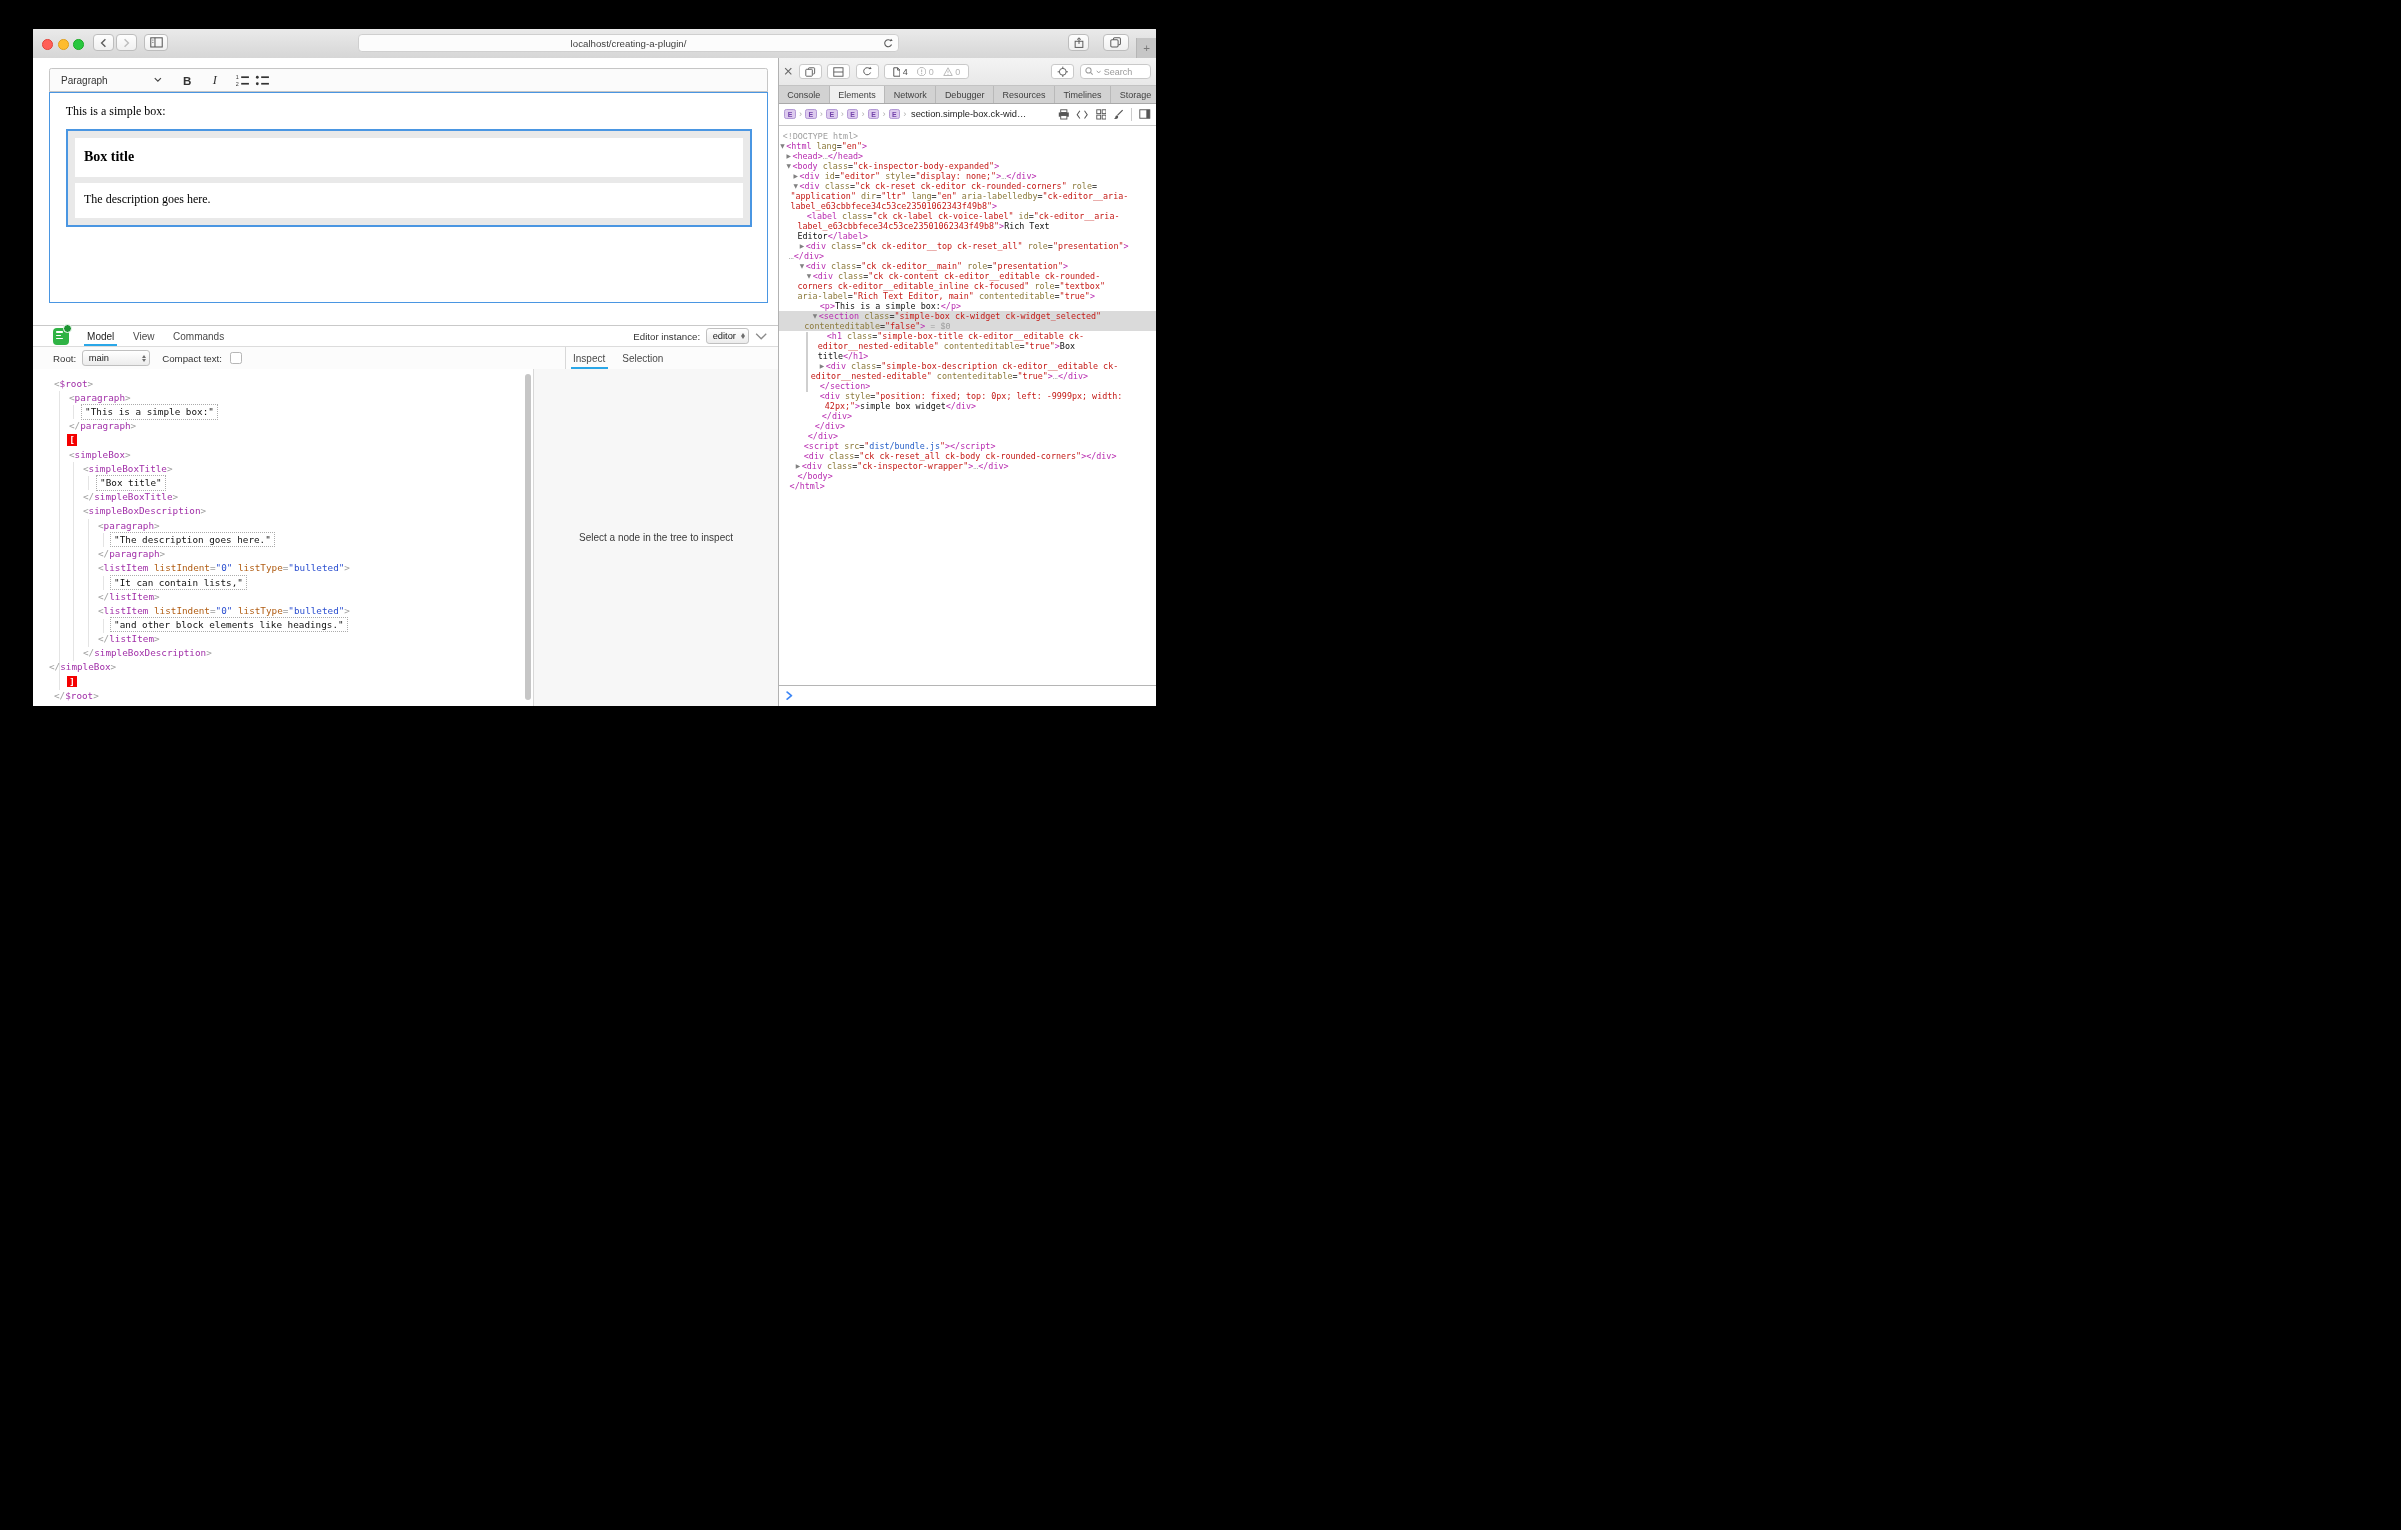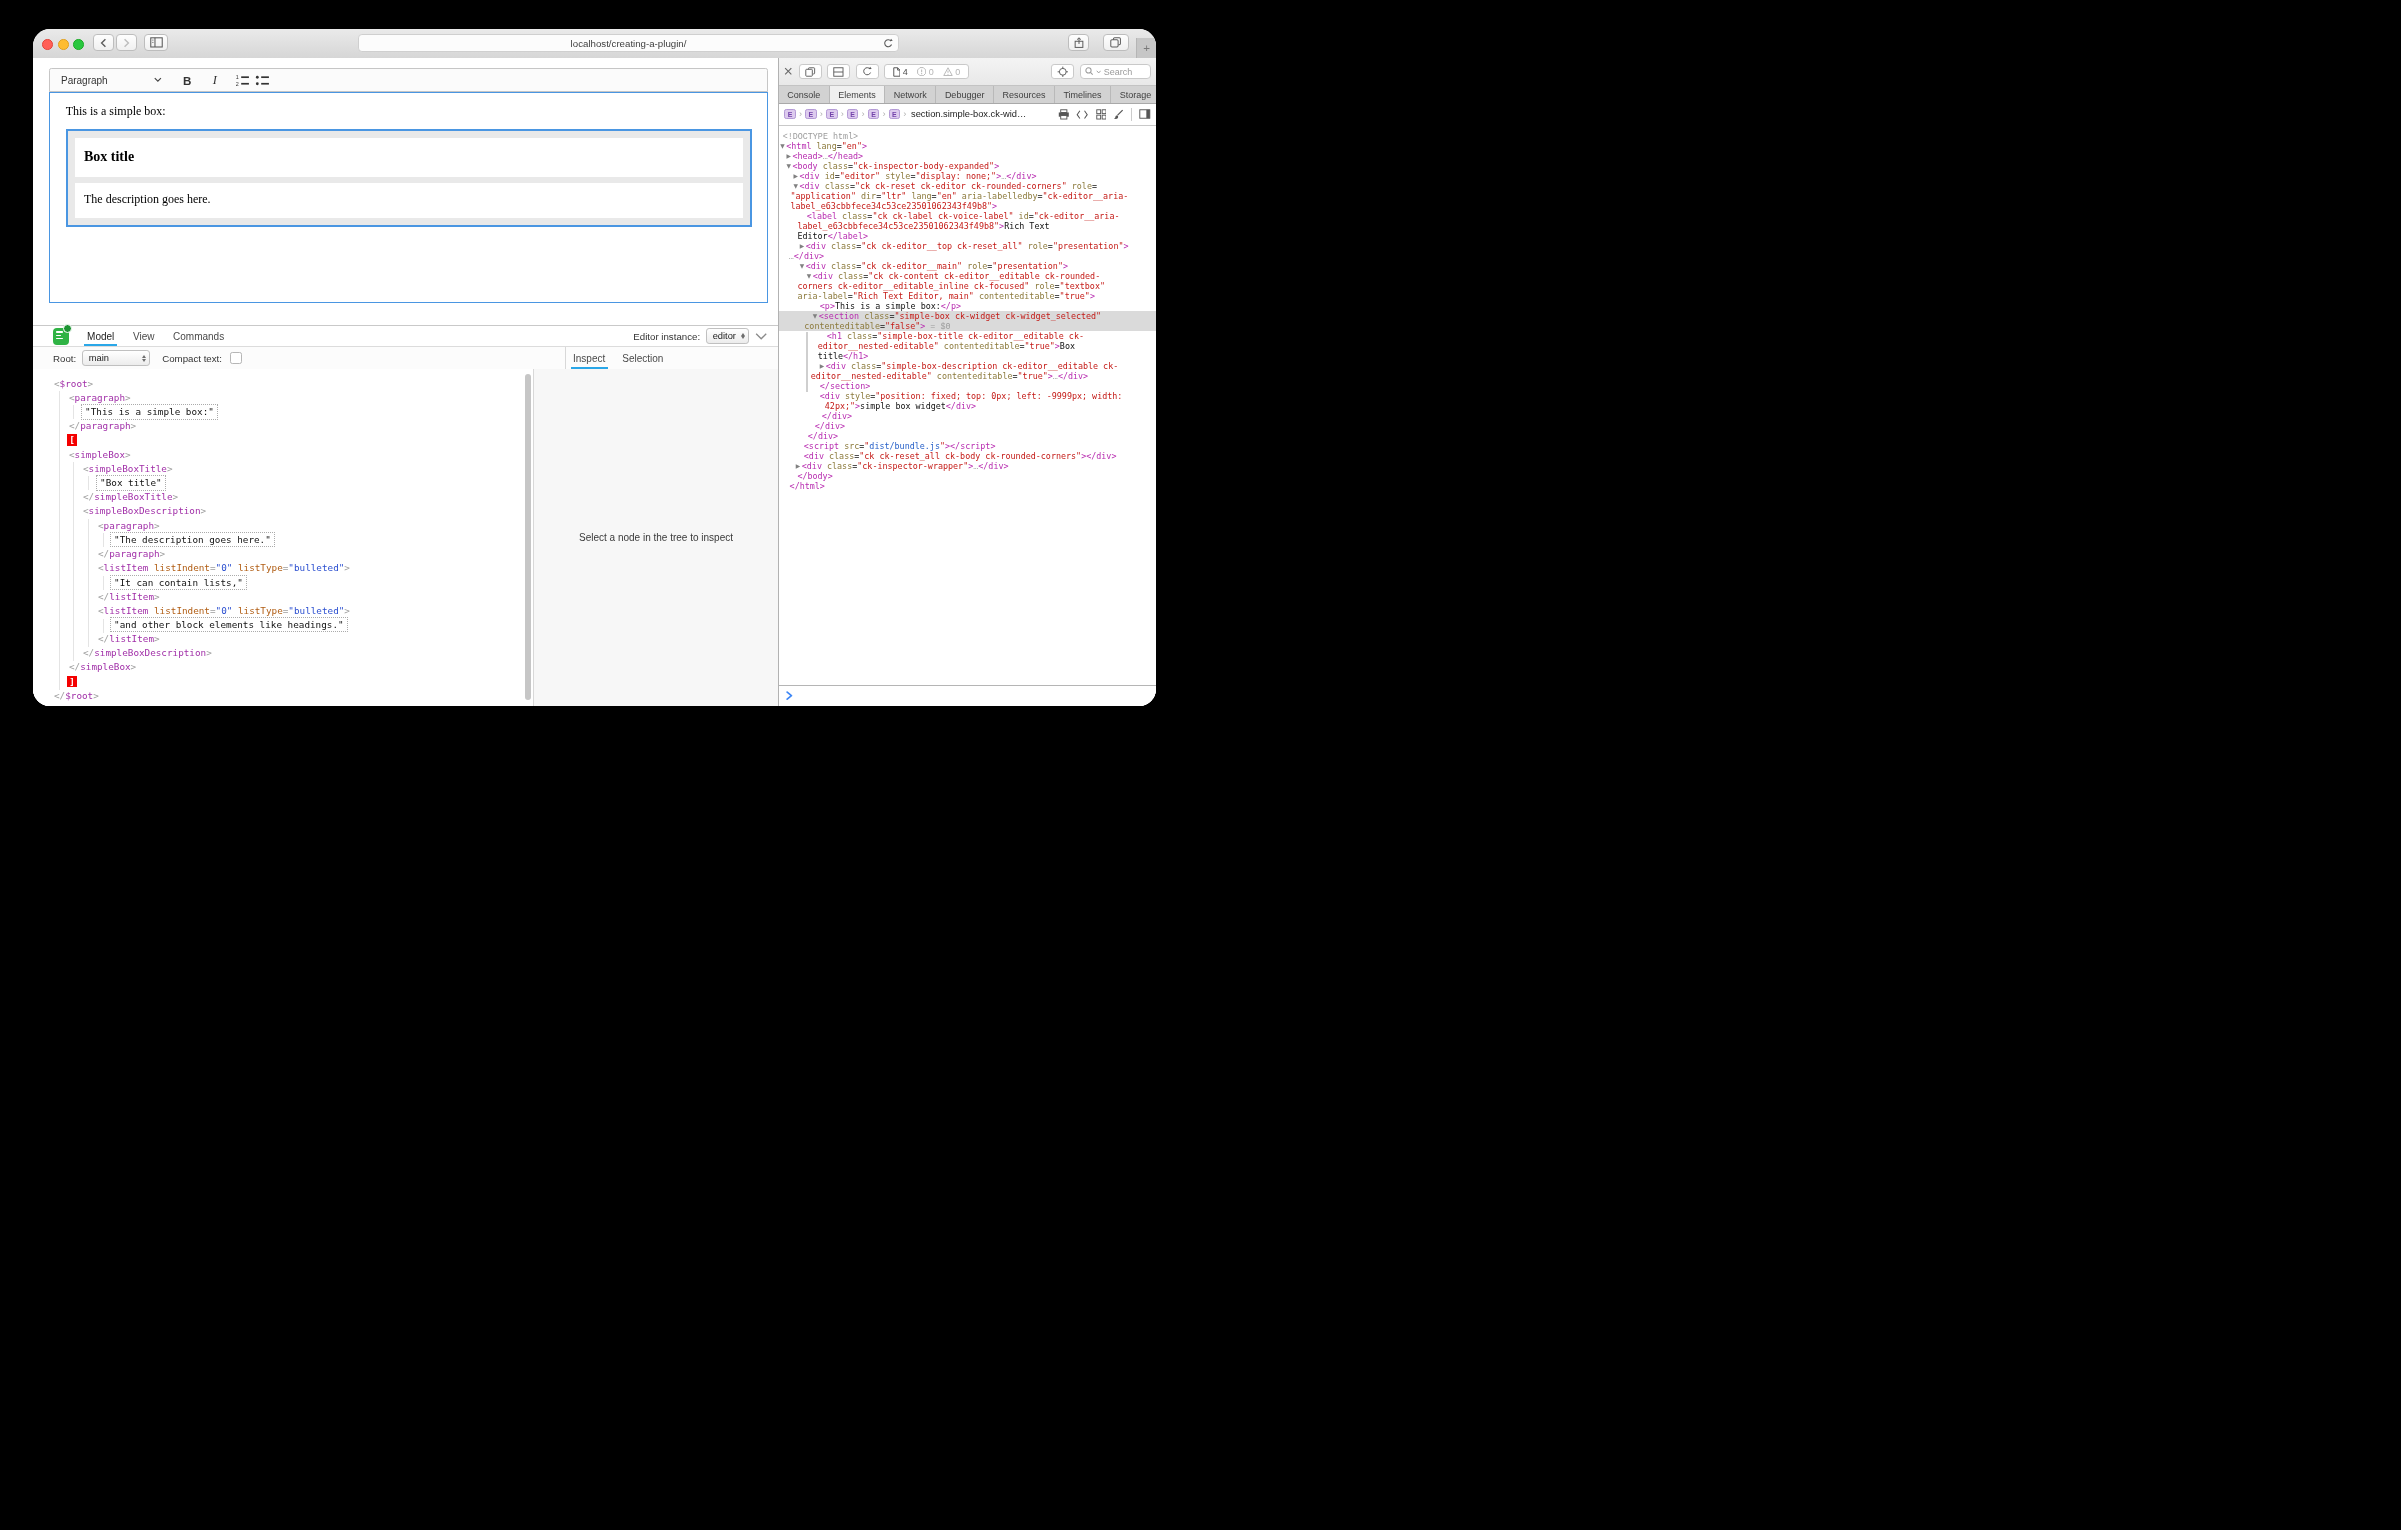--- a/index.html
+++ b/index.html
@@ -1,19 +1,19 @@
 <!DOCTYPE html>
 <html style="--accent-blue: #2aa7e8; --focus-blue: #4a96e2; --selection-red: #f40000; --dt-tag: #b82cb0; --dt-attr: #8c7a3c; --dt-value: #c41a16; --dt-link: #2962c9; --dt-gray: #9b9b9b; --md-tag: #a12fa8; --md-bracket: #9e9e9e; --md-attr: #b05c12; --md-value: #2b4fd0; --badge-purple: #7444ab; --prompt-blue: #3e87f6;font-size:12.4px"><head>
 <meta charset="utf-8">
 <style>
   html,body{margin:0;padding:0;background:#000;}
   .canvas{position:relative;width:1201px;height:765px;background:#000;overflow:hidden;
           font-family:"Liberation Sans",sans-serif;-webkit-font-smoothing:antialiased;}
   .window{position:absolute;left:33px;top:29px;width:1123px;height:677px;background:#fff;
-          border-radius:17px;overflow:hidden;}
+          border-radius:1px;overflow:hidden;}
 
   
   .titlebar{position:relative;height:29px;background:linear-gradient(#eaeaea,#d6d6d6);
             border-bottom:0.8px solid #a9a9a9;}
   .tl{position:absolute;top:10px;width:8.5px;height:8.5px;border-radius:50%;}
   .tl.red{left:9.3px;background:#ff5f57;border:0.4px solid #e2463d;}
   .tl.yellow{left:25px;background:#febc2f;border:0.4px solid #dfa023;}
   .tl.green{left:40px;background:#29c73f;border:0.4px solid #1eab29;}
   .tb-btn{position:absolute;top:5.4px;height:17px;background:linear-gradient(#fefefe,#f0f0f0);
           border:0.8px solid #bdbdbd;border-radius:3.9px;display:flex;align-items:center;justify-content:center;box-sizing:border-box;}
@@ -315,21 +315,21 @@
                   <div class="m-line" style="padding-left: 65px;"><span class="tk-br">&lt;</span><span class="tk-tg">paragraph</span><span class="tk-br">&gt;</span></div>
                   <div class="m-line" style="padding-left: 77px;"><span class="tk-bx">"The description goes here."</span></div>
                   <div class="m-line" style="padding-left: 65px;"><span class="tk-br">&lt;/</span><span class="tk-tg">paragraph</span><span class="tk-br">&gt;</span></div>
                   <div class="m-line" style="padding-left: 65px;"><span class="tk-br">&lt;</span><span class="tk-tg">listItem</span><span class="tk-an"> listIndent</span><span class="tk-br">=</span><span class="tk-av">"0"</span><span class="tk-an"> listType</span><span class="tk-br">=</span><span class="tk-av">"bulleted"</span><span class="tk-br">&gt;</span></div>
                   <div class="m-line" style="padding-left: 77px;"><span class="tk-bx">"It can contain lists,"</span></div>
                   <div class="m-line" style="padding-left: 65px;"><span class="tk-br">&lt;/</span><span class="tk-tg">listItem</span><span class="tk-br">&gt;</span></div>
                   <div class="m-line" style="padding-left: 65px;"><span class="tk-br">&lt;</span><span class="tk-tg">listItem</span><span class="tk-an"> listIndent</span><span class="tk-br">=</span><span class="tk-av">"0"</span><span class="tk-an"> listType</span><span class="tk-br">=</span><span class="tk-av">"bulleted"</span><span class="tk-br">&gt;</span></div>
                   <div class="m-line" style="padding-left: 77px;"><span class="tk-bx">"and other block elements like headings."</span></div>
                   <div class="m-line" style="padding-left: 65px;"><span class="tk-br">&lt;/</span><span class="tk-tg">listItem</span><span class="tk-br">&gt;</span></div>
                   <div class="m-line" style="padding-left: 50px;"><span class="tk-br">&lt;/</span><span class="tk-tg">simpleBoxDescription</span><span class="tk-br">&gt;</span></div>
-                  <div class="m-line" style="padding-left: 36px;"><span class="tk-br">&lt;/</span><span class="tk-tg">simpleBox</span><span class="tk-br">&gt;</span></div>
+                  <div class="m-line" style="padding-left: 16px;"><span class="tk-br">&lt;/</span><span class="tk-tg">simpleBox</span><span class="tk-br">&gt;</span></div>
                   <div class="m-line" style="padding-left: 34px;"><span class="tk-mk">]</span></div>
                   <div class="m-line" style="padding-left: 21px;"><span class="tk-br">&lt;/</span><span class="tk-tg">$root</span><span class="tk-br">&gt;</span></div>
                 </div>
             <div class="tree-scroll"></div>
           </div>
           <div class="insp-empty">
             <span>Select a node in the tree to inspect</span>
           </div>
         </div>
       </div>

